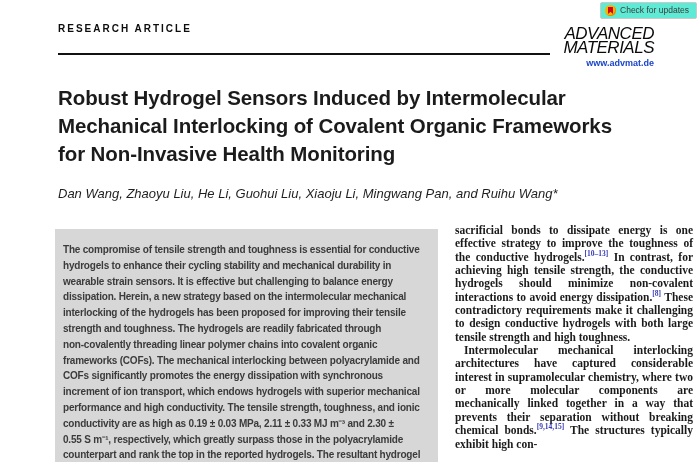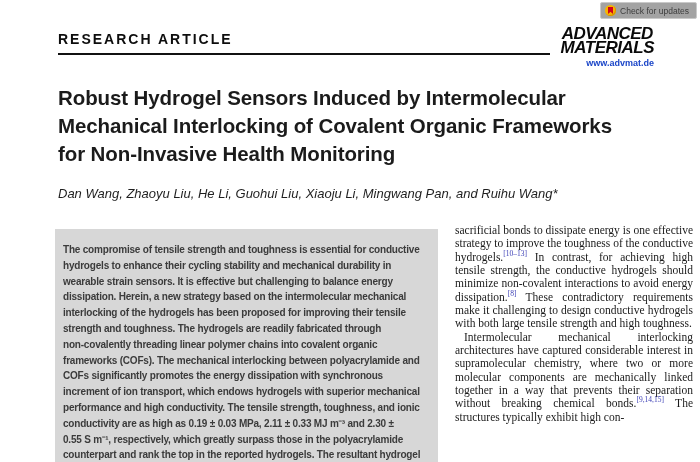--- a/index.html
+++ b/index.html
@@ -8,51 +8,51 @@
     position:relative;
     background:#ffffff;
     overflow:hidden;
     font-family:"Liberation Sans", sans-serif;
     -webkit-font-smoothing:antialiased;
   }
 
   
   .update-badge {
     position:absolute; top:2px; right:3px;
-    display:flex; align-items:center; gap:4px;
-    background:#a3a3a3; border:1px solid #c9c9c9; border-radius:2px;
+    display:flex; align-items:flex-start; gap:4px;
+    background:#5eead4; border:1px solid #c9c9c9; border-radius:2px;
     padding:2px 7px 2px 4px;
     font-size:8.5px; color:#3d3d3d;
     cursor:pointer;
   }
   .crossmark {
     width:11px; height:11px; border-radius:50%;
     background:#f7b500;
     position:relative; flex:0 0 auto;
     box-shadow: inset -1px -1px 0 #d89400;
   }
   .crossmark::after {
     content:""; position:absolute; left:3px; top:2px;
     width:5px; height:7px; background:#d0021b;
     clip-path:polygon(0 0,100% 0,100% 100%,50% 68%,0 100%);
   }
 
   
   .section-label {
-    position:absolute; left:58px; top:31px;
-    font-size:14px; font-weight:800; letter-spacing:2px; color:#0d0d0d;
+    position:absolute; left:58px; top:23px;
+    font-size:10px; font-weight:800; letter-spacing:2px; color:#0d0d0d;
   }
   .header-rule {
     position:absolute; left:58px; top:53px;
     width:492px; height:2px; background:#111;
   }
   .journal-logo {
     position:absolute; right:46px; top:27px;
-    text-align:center;
-    font-weight:700; font-style:italic;
+    text-align:right;
+    font-weight:400; font-style:italic;
     font-size:17px; line-height:14px; letter-spacing:-0.5px;
     color:#0a0a0a;
   }
   .journal-url {
     position:absolute; right:46px; top:58px;
     font-size:9px; font-weight:700; color:#1b46c8;
     text-align:left; cursor:pointer;
   }
 
   
@@ -79,21 +79,21 @@
     white-space:pre-line;
   }
 
   
   .body-column {
     position:absolute; left:455px; top:224px; width:238px;
     font-family:"Liberation Serif", serif;
     font-size:11.5px; line-height:13.35px; color:#1a1a1a;
     text-align:justify;
   }
-  .body-column p { margin:0; }
+  .body-column p { margin:0;font-weight:bold; }
   .body-column p.indented { text-indent:9px; }
   .ref-link {
     font-size:7.5px; vertical-align:super; line-height:0;
     color:#3a3db5; cursor:pointer;
   }
 </style>
 </head>
 <body>
 
 <div class="update-badge">

